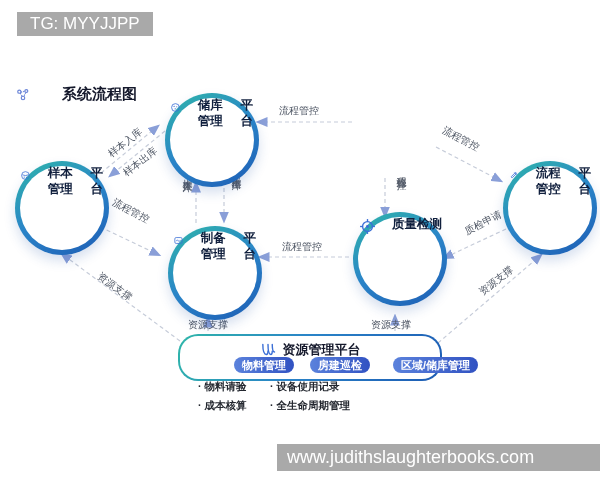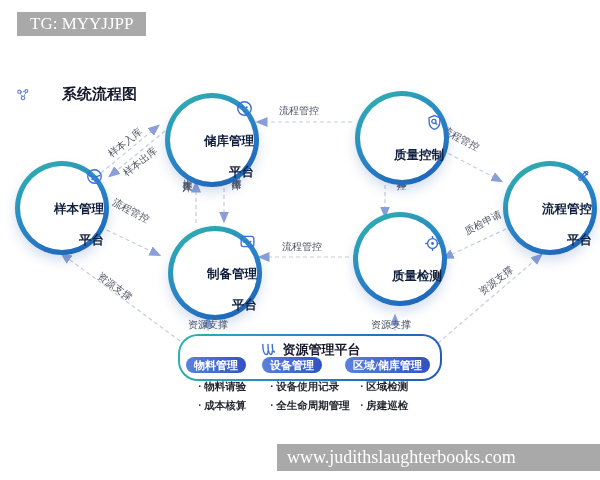--- a/index.html
+++ b/index.html
@@ -1,33 +1,33 @@
 <!DOCTYPE html>
 <html><head>
 <meta charset="utf-8">
 <style>
   html,body{margin:0;padding:0;background:#fff;}
   #canvas{position:relative;width:600px;height:480px;background:#fff;overflow:hidden;
-          font-family:Liberation Serif, serif;}
+          font-family:Liberation Sans, sans-serif;}
 
   
   .gray-bar{position:absolute;background:#a9a9a9;color:#fff;z-index:6;white-space:nowrap;}
   #tg-badge{left:17px;top:12px;height:24px;line-height:24px;padding:0 13px;font-size:17px;}
   #watermark{left:277px;top:444px;width:323px;height:27px;line-height:27px;padding-left:10px;font-size:18px;}
 
   
   #diagram-title{position:absolute;left:34px;top:85px;font-size:15px;font-weight:bold;color:#14182b;z-index:4;margin-left:28px;}
   #title-icon{position:absolute;left:15px;top:87px;z-index:4;}
 
   
   .node{position:absolute;width:84px;height:84px;border-radius:50%;border:5px solid transparent;
         background:linear-gradient(#fff,#fff) padding-box,
                    linear-gradient(150deg,#2fb7a9 0%,#2a84c8 50%,#1d5cb4 100%) border-box;
         box-shadow:0 6px 12px rgba(35,85,165,.18);
-        display:flex;flex-direction:column;align-items:flex-end;justify-content:center;gap:15px;z-index:3;}
+        display:flex;flex-direction:row;align-items:flex-start;justify-content:center;gap:15px;z-index:3;}
   .nlabel{font-size:12.5px;font-weight:bold;color:#101f3d;line-height:1.25;text-align:center;}
   .nicon{margin-bottom:1px;}
 
   
   #edges{position:absolute;left:0;top:0;z-index:1;}
   #edges path{fill:none;stroke:#c6ccd9;stroke-width:1.2;stroke-dasharray:4 3;}
 
   
   .elbl{position:absolute;width:52px;height:13px;font-size:10px;color:#4d5563;text-align:center;
         white-space:nowrap;z-index:2;transform-origin:center;}
@@ -36,21 +36,21 @@
 
   
   #resource-box{position:absolute;left:178px;top:334px;width:260px;height:38px;border-radius:20px;
         border:2px solid transparent;
         background:linear-gradient(#fff,#fff) padding-box,
                    linear-gradient(120deg,#2fb7a9 0%,#2a84c8 45%,#1d5cb4 100%) border-box;
         display:flex;justify-content:center;align-items:flex-start;padding-top:5px;gap:6px;z-index:2;}
   #resource-title{font-size:13px;font-weight:bold;color:#14182b;}
   .pill{position:absolute;height:16px;line-height:16px;padding:0 8px;border-radius:9px;
         background:linear-gradient(90deg,#5b82dc,#3152c2);color:#fff;font-size:11px;font-weight:bold;
-        z-index:3;white-space:nowrap;}
+        z-index:3;white-space:nowrap;margin-left:48px;}
   .bcol{position:absolute;top:377px;z-index:2;margin-left:8px;}
   .bitem{font-size:10.5px;font-weight:600;color:#23272f;line-height:19px;white-space:nowrap;}
   .bitem::before{content:"· ";}
 </style>
 </head>
 <body>
 
 <div id="canvas">
 
   <div id="tg-badge" class="gray-bar">TG: MYYJJPP</div>
@@ -113,30 +113,20 @@
       <g fill="#3b6fd6">
           <circle cx="9" cy="9.5" r="1.5"></circle>
           <circle cx="14.8" cy="10.5" r="1.2"></circle>
           <circle cx="11.5" cy="15" r="1.5"></circle>
         </g>
     </svg>
     <div class="nlabel">储库管理</div>
     <div class="nlabel">平台</div>
   </div>
 
-  <div class="node" style="left:355px;top:91px">
-    <svg class="nicon" width="19" height="19" viewBox="0 0 24 24">
-      <g stroke="#3b6fd6" stroke-width="1.7" fill="none">
-        <path d="M12,3.2 L18.8,5.8 V11 C18.8,15.8 16,19.2 12,20.8 C8,19.2 5.2,15.8 5.2,11 V5.8 Z"></path>
-        <circle cx="11.2" cy="10.6" r="2.6"></circle>
-          <line x1="13.2" y1="12.6" x2="15.4" y2="14.8"></line>
-      </g>
-    </svg>
-    <div class="nlabel">质量控制</div>
-  </div>
 
   <div class="node" style="left:15px;top:161px">
     <svg class="nicon" width="19" height="19" viewBox="0 0 24 24">
       <g stroke="#3b6fd6" stroke-width="1.7" fill="none">
         <circle cx="12" cy="12" r="8.5"></circle>
           <path d="M5,10.5 Q12,13.8 19,10.5"></path>
       </g>
       <g fill="#3b6fd6">
           <circle cx="9.2" cy="15.5" r="1.3"></circle>
           <circle cx="14.6" cy="16" r="1.3"></circle>
@@ -187,29 +177,25 @@
       <g stroke="#3b6fd6" stroke-width="2" fill="none" stroke-linecap="round">
         <path d="M4,5 C4,15 6.5,19 9,19 C10.8,19 11.3,16.8 11.3,14"></path>
         <path d="M11.3,5 C11.3,15 13.3,19 15.3,19 C16.8,19 17.3,17 17.3,14.5"></path>
         <path d="M17.3,5 C17.3,12.5 18.5,15.5 20.5,15.5"></path>
       </g>
     </svg>
     <div id="resource-title">资源管理平台</div>
   </div>
 
   <div class="pill" style="left:186px;top:357px">物料管理</div>
-  <div class="pill" style="left:262px;top:357px">设备管理</div>
+  <div class="pill" style="left:262px;top:357px">房建巡检</div>
   <div class="pill" style="left:345px;top:357px">区域/储库管理</div>
 
   <div class="bcol" style="left:190px">
     <div class="bitem">物料请验</div>
     <div class="bitem">成本核算</div>
   </div>
   <div class="bcol" style="left:262px">
     <div class="bitem">设备使用记录</div>
     <div class="bitem">全生命周期管理</div>
   </div>
-  <div class="bcol" style="left:352px">
-    <div class="bitem">区域检测</div>
-    <div class="bitem">房建巡检</div>
-  </div>
 
 </div>
 
 </body></html>

